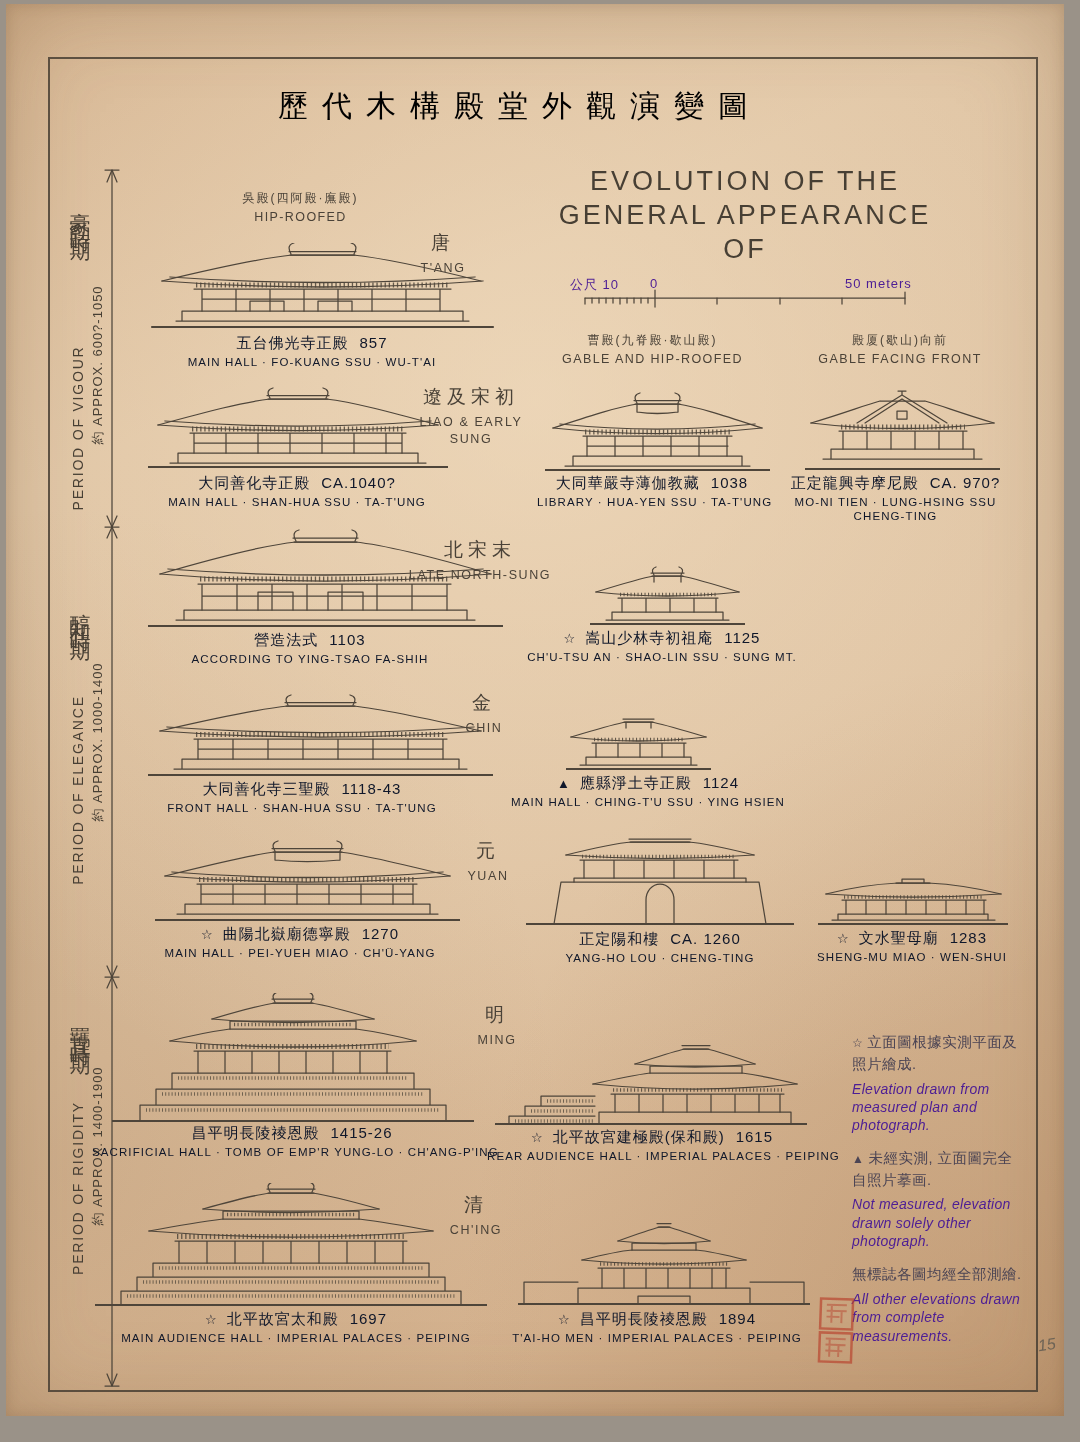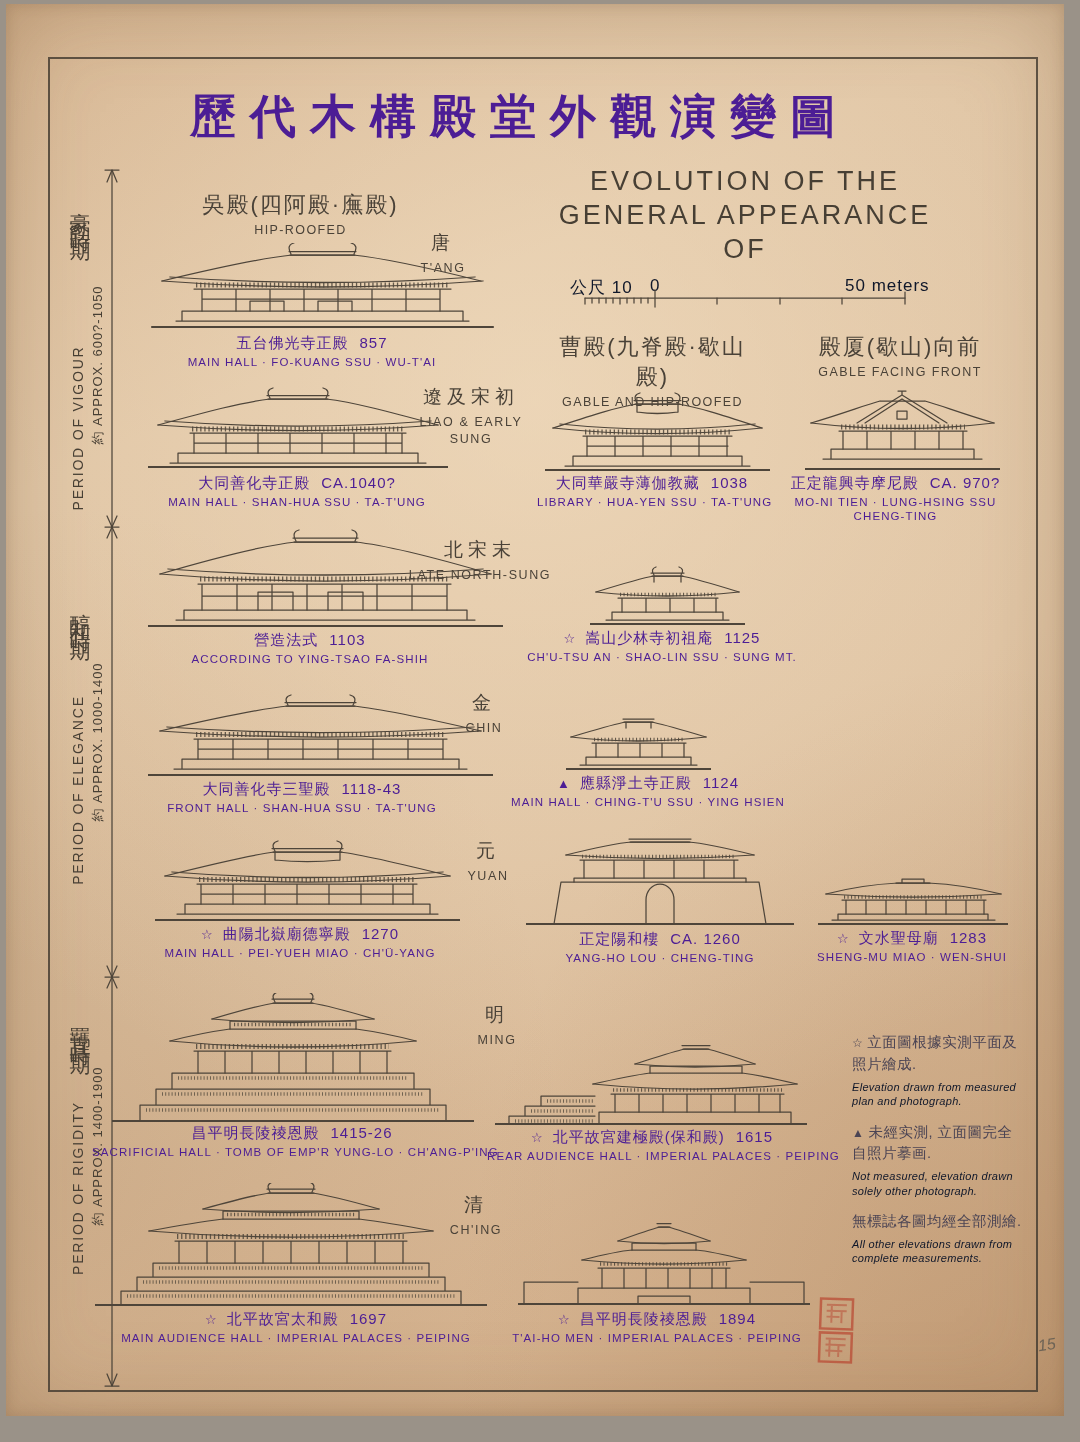--- a/index.html
+++ b/index.html
@@ -8,57 +8,57 @@
   
   #paper{position:absolute;left:6px;top:4px;width:1058px;height:1412px;
     background:
       radial-gradient(120% 85% at 50% 28%, rgba(248,230,202,.55), rgba(248,230,202,0) 62%),
       radial-gradient(90% 90% at 92% 96%, rgba(138,94,52,.20), transparent 55%),
       radial-gradient(90% 90% at 6% 82%, rgba(138,94,52,.16), transparent 52%),
       linear-gradient(155deg,#d2b08c 0%,#ddc1a0 26%,#dcbf9e 58%,#d0aa85 100%);
     box-shadow:inset 0 0 90px rgba(104,70,34,.28), inset 0 0 14px rgba(100,70,40,.22);}
   #frame{position:absolute;left:48px;top:57px;width:986px;height:1331px;
     border:2.5px solid rgba(72,62,50,.85);}
-  .t-zh{position:absolute;text-align:center;font-size:46px;letter-spacing:14px;
-        color:#4c1d95;font-weight:700;}
+  .t-zh{position:absolute;text-align:center;font-size:30px;letter-spacing:14px;
+        color:#000000;font-weight:400;}
   .t-en{position:absolute;text-align:center;color:#473f34;font-size:27px;
         letter-spacing:3px;line-height:34px;font-weight:500;}
   .rt{position:absolute;text-align:center;}
-  .rt .zh{font-size:22px;letter-spacing:2px;}
+  .rt .zh{font-size:12px;letter-spacing:2px;}
   .rt .en{font-size:12.5px;letter-spacing:1.4px;margin-top:3px;}
   .era{position:absolute;text-align:center;}
   .era .zh{font-size:19px;letter-spacing:5px;}
   .era .en{font-size:12.5px;letter-spacing:1.6px;margin-top:4px;line-height:17px;}
-  .cap{position:absolute;text-align:center;color:#4c1d95;}
+  .cap{position:absolute;text-align:center;color:#0f172a;}
   .cap .l1{font-size:15px;letter-spacing:1px;white-space:nowrap;}
   .cap .l1 .mark{margin-right:9px;font-size:13px;}
   .cap .l1 .mark:empty{display:none;margin:0;}
   .cap .l1 .date{margin-left:11px;}
   .cap .l2{font-size:11.5px;letter-spacing:1.1px;margin-top:3px;white-space:nowrap;}
   .cap .l3{font-size:11.5px;letter-spacing:1.1px;margin-top:2px;}
   .cap .l3:empty{display:none;}
   .bld{position:absolute;}
   .k{stroke:#4e453a;fill:none;stroke-width:1.25;stroke-linecap:round;stroke-linejoin:round;}
   .gd{stroke:#4e453a;fill:none;stroke-width:2.2;stroke-linecap:round;}
   .fz{stroke:#4e453a;fill:none;stroke-width:5px;stroke-dasharray:1.3 2.8;opacity:.85;}
   .fz3{stroke:#4e453a;fill:none;stroke-width:3.5px;stroke-dasharray:1.1 2.4;opacity:.85;}
   .bl{stroke:#4e453a;fill:none;stroke-width:3.5px;stroke-dasharray:1 2.2;opacity:.75;}
   .p-zh{position:absolute;writing-mode:vertical-rl;text-orientation:upright;
         font-size:21px;letter-spacing:9px;color:#473f34;}
   .rot{position:absolute;white-space:nowrap;transform:translate(-50%,-50%) rotate(-90deg);}
   .p-en{font-size:14px;letter-spacing:1.8px;color:#473f34;}
   .p-dt{font-size:13px;letter-spacing:1px;color:#473f34;}
-  .sc-label{position:absolute;font-size:17px;letter-spacing:1px;color:#0f172a;}
+  .sc-label{position:absolute;font-size:13px;letter-spacing:1px;color:#4c1d95;}
   .legend{position:absolute;left:852px;top:1032px;width:170px;color:#4b4454;}
   .lg-item{margin-bottom:13px;}
   .lg-zh{font-size:14.5px;line-height:1.5;letter-spacing:.5px;}
   .lg-zh .mark{margin-right:4px;font-size:12px;}
   .lg-zh .mark:empty{display:none;margin:0;}
-  .lg-en{font-style:italic;font-size:11px;line-height:1.32;margin-top:4px;
-         letter-spacing:.3px;color:#0f172a;}
+  .lg-en{font-style:italic;font-size:14px;line-height:1.32;margin-top:4px;
+         letter-spacing:.3px;color:#4c1d95;}
   #seal{position:absolute;left:817px;top:1297px;transform:rotate(2deg);opacity:.8;}
   #pagenum{position:absolute;left:1038px;top:1336px;font-style:italic;font-size:16px;
            color:#6d6355;transform:rotate(-8deg);}
 </style>
 </head>
 <body>
 
 <div id="page">
   <div id="paper"></div>
   <div id="frame"></div>

